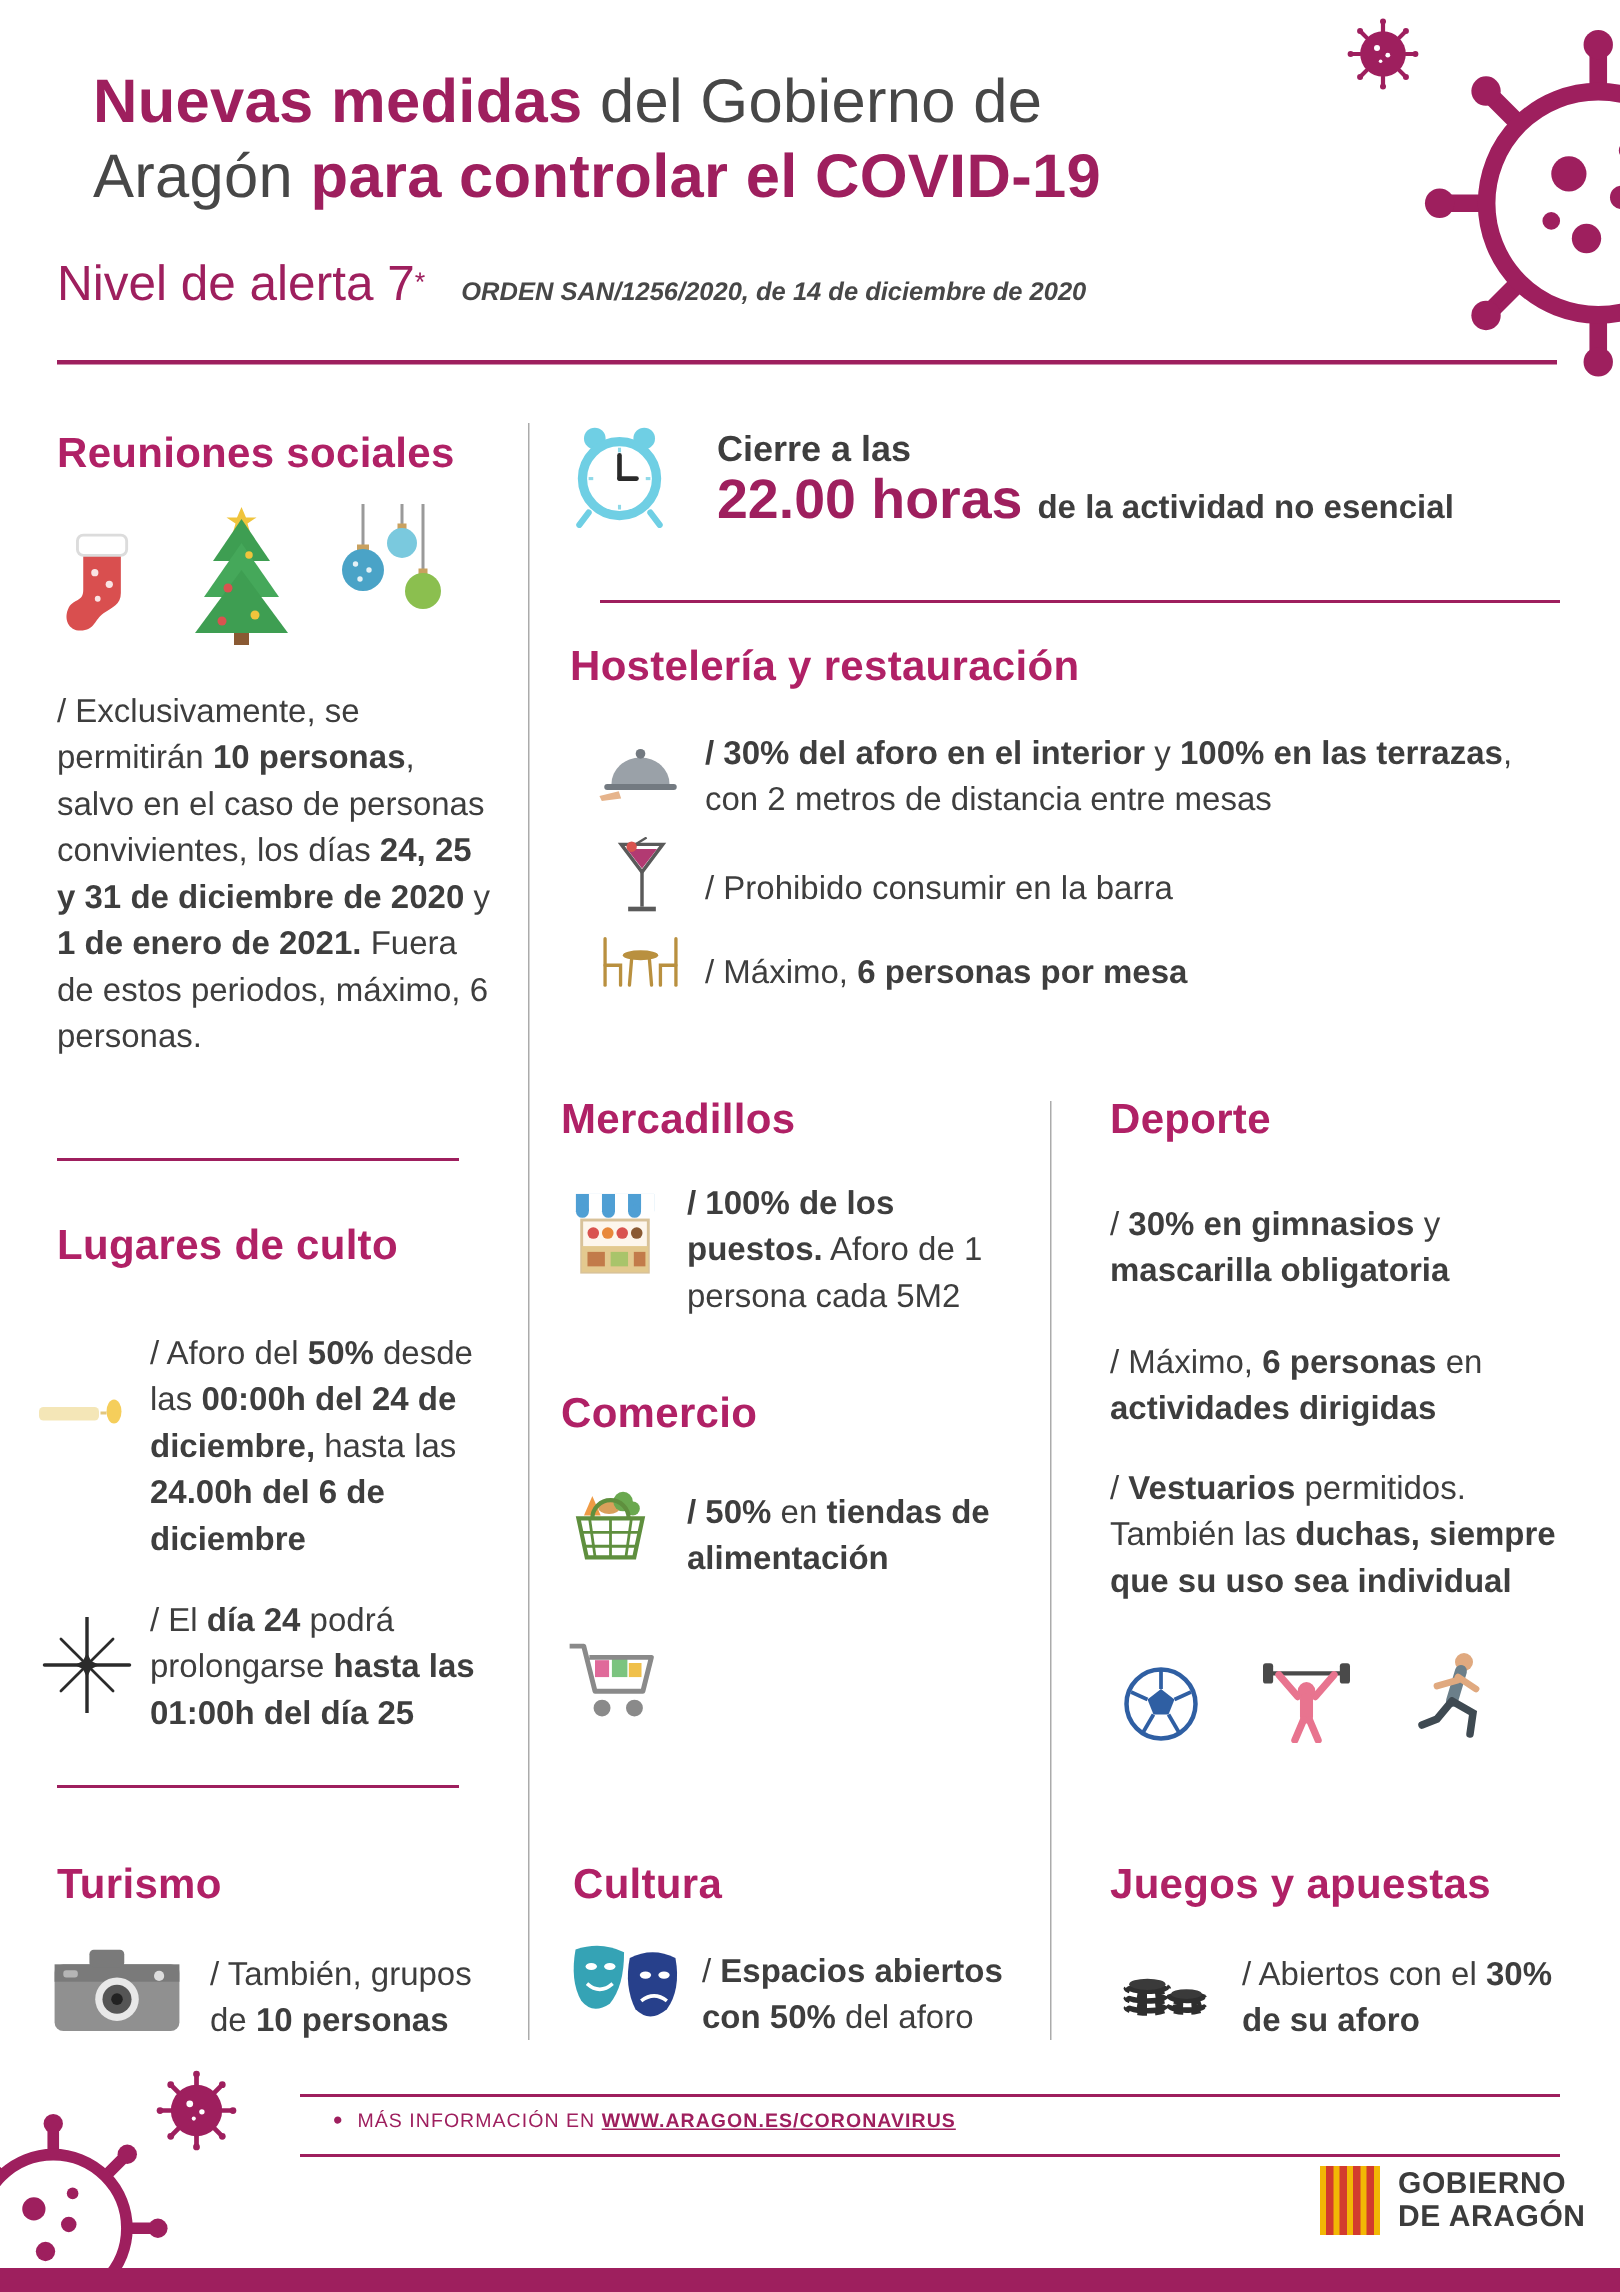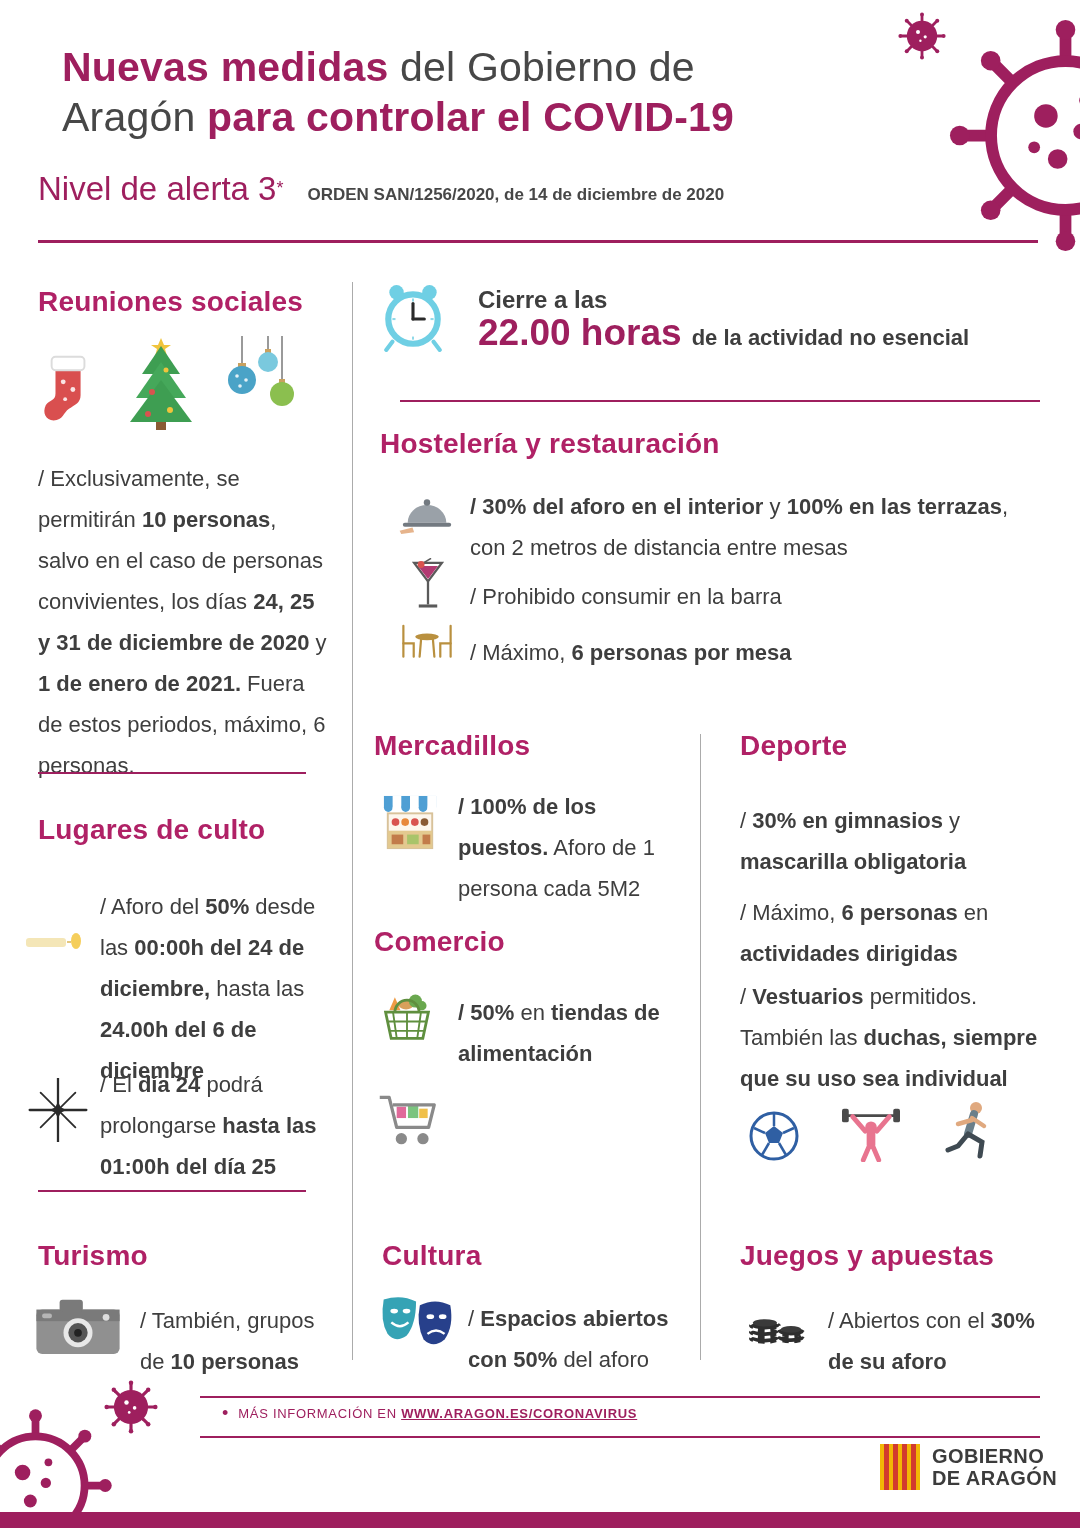--- a/index.html
+++ b/index.html
@@ -6,32 +6,32 @@
     --brand:#9e1f5e;
     --heading:#b02166;
     --text:#3e3e3e;
   }
   *{margin:0;padding:0;box-sizing:border-box;}
   html,body{background:#fff;}
   body{font-family:"Liberation Sans",sans-serif;color:var(--text);}
   .poster{position:relative;width:1080px;height:1528px;background:#fff;overflow:hidden;}
   .abs{position:absolute;}
   .h2{color:var(--heading);font-weight:800;font-size:28px;letter-spacing:.2px;}
-  .body{font-size:22px;line-height:41px;color:var(--text);}
+  .body{font-size:22px;line-height:31px;color:var(--text);}
   .b{font-weight:700;}
   .m{color:var(--brand);}
   .hr{background:var(--brand);height:3px;}
   .hr2{background:var(--brand);height:2px;}
   .vr{background:#ababab;width:1px;}
   .title{font-size:41px;line-height:50px;font-weight:500;color:#474747;letter-spacing:.2px;}
   .title .b{font-weight:800;}
   .alert-row{display:flex;align-items:baseline;gap:24px;}
   .alert-level{font-size:33px;font-weight:500;color:var(--brand);}
   .alert-sup{font-size:18px;vertical-align:super;}
-  .order-ref{font-size:17px;font-weight:700;color:#474747;}
+  .order-ref{font-size:17px;font-style:italic;font-weight:700;color:#474747;}
   .closure-intro{font-size:24px;font-weight:700;color:var(--text);}
   .closure-time-row{display:flex;align-items:baseline;gap:10px;white-space:nowrap;}
   .closure-time{font-size:37px;font-weight:800;color:var(--brand);}
   .closure-tail{font-size:22px;font-weight:700;color:var(--text);}
   .icon{display:inline-block;line-height:0;}
   .xmas-row{display:flex;align-items:flex-end;gap:24px;}
   .sports-row{display:flex;align-items:flex-end;gap:40px;}
   .footer-info{display:flex;align-items:center;gap:10px;color:var(--brand);}
   .footer-bullet{font-size:18px;line-height:1;}
   .footer-text{font-size:13px;letter-spacing:.7px;font-weight:500;}
@@ -45,21 +45,21 @@
 
 <div class="poster">
 
   <div class="abs title" style="left:38px;top:42px;width:880px;margin-left:24px;">
     <div><span class="b m">Nuevas medidas</span><span> del Gobierno de</span></div>
     <div><span>Aragón </span><span class="b m">para controlar el COVID-19</span></div>
   </div>
 
   <div class="abs alert-row" style="left:38px;top:170px;">
     <div>
-      <span class="alert-level">Nivel de alerta 3</span><span class="alert-level alert-sup">*</span>
+      <span class="alert-level">Nivel de alerta 7</span><span class="alert-level alert-sup">*</span>
     </div>
     <div class="order-ref">ORDEN SAN/1256/2020, de 14 de diciembre de 2020</div>
   </div>
 
   <div class="abs hr" style="left:38px;top:240px;width:1000px;"></div>
 
   <span class="abs icon" style="left:898px;top:12px;width:48px;">
     <svg viewBox="0 0 120 120" width="48" height="48">
       <g stroke="#9e1f5e" stroke-width="7" stroke-linecap="round">
         <line x1="98" y1="60" x2="110" y2="60"></line>

